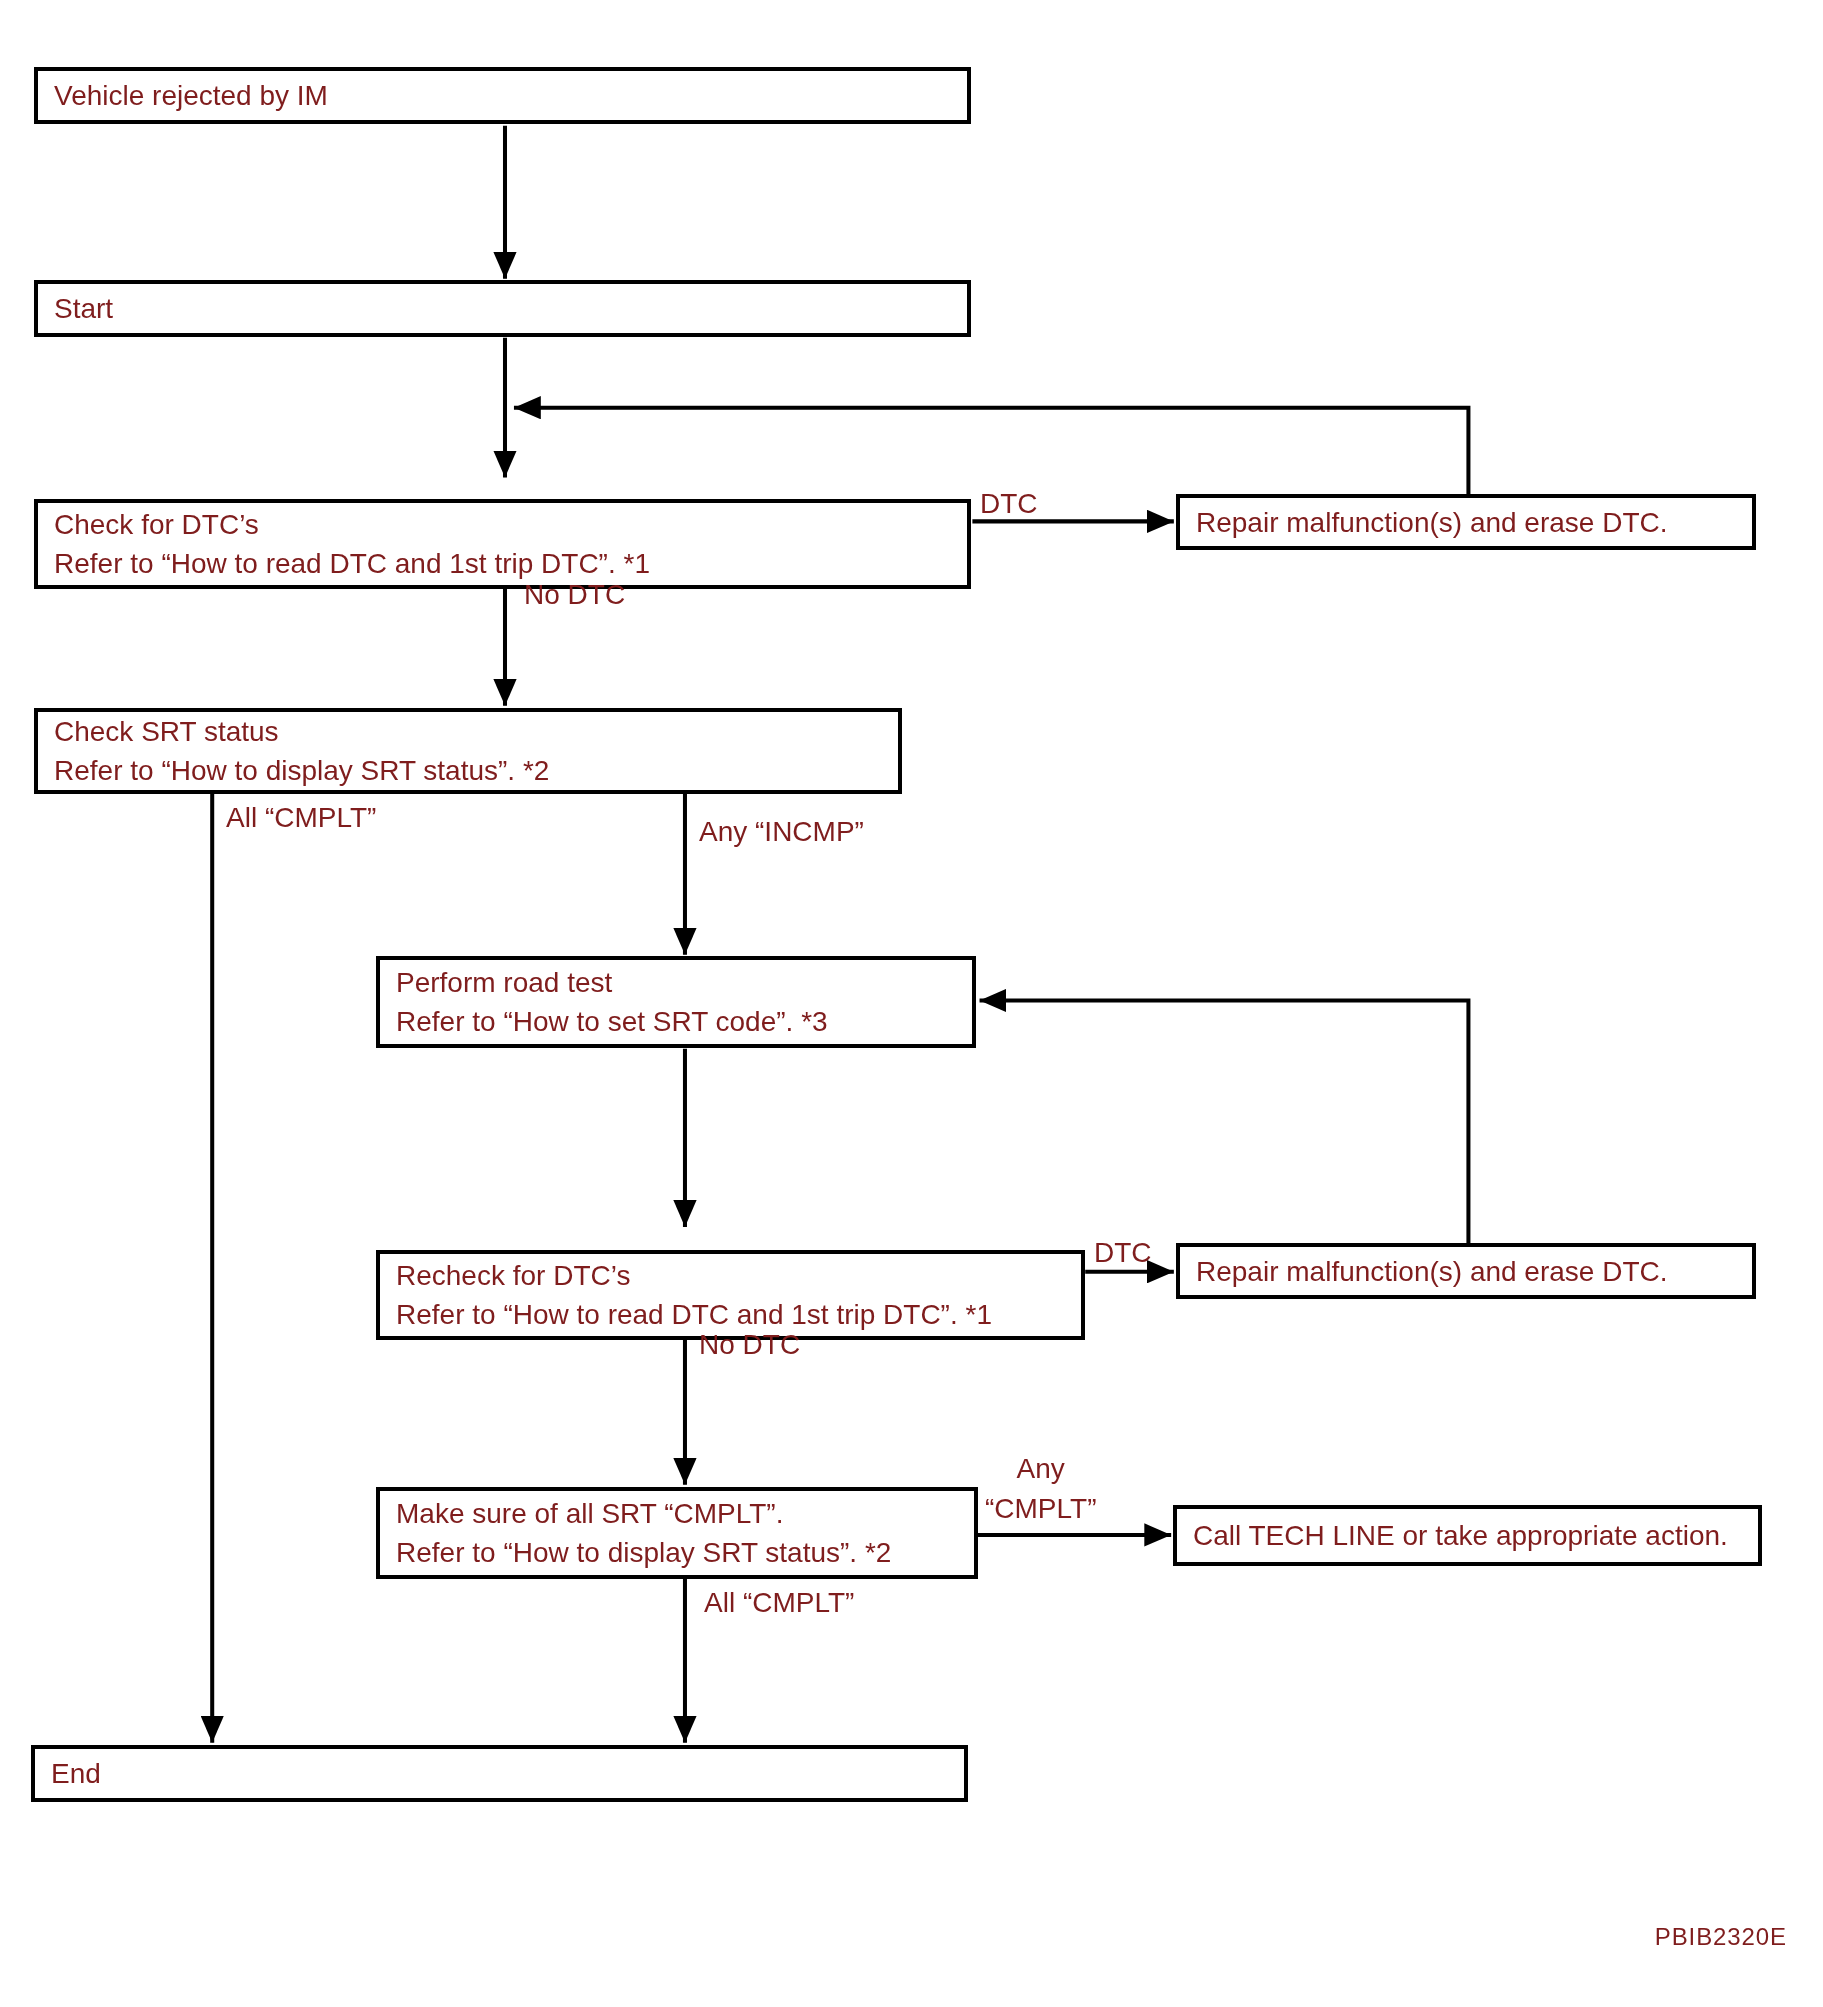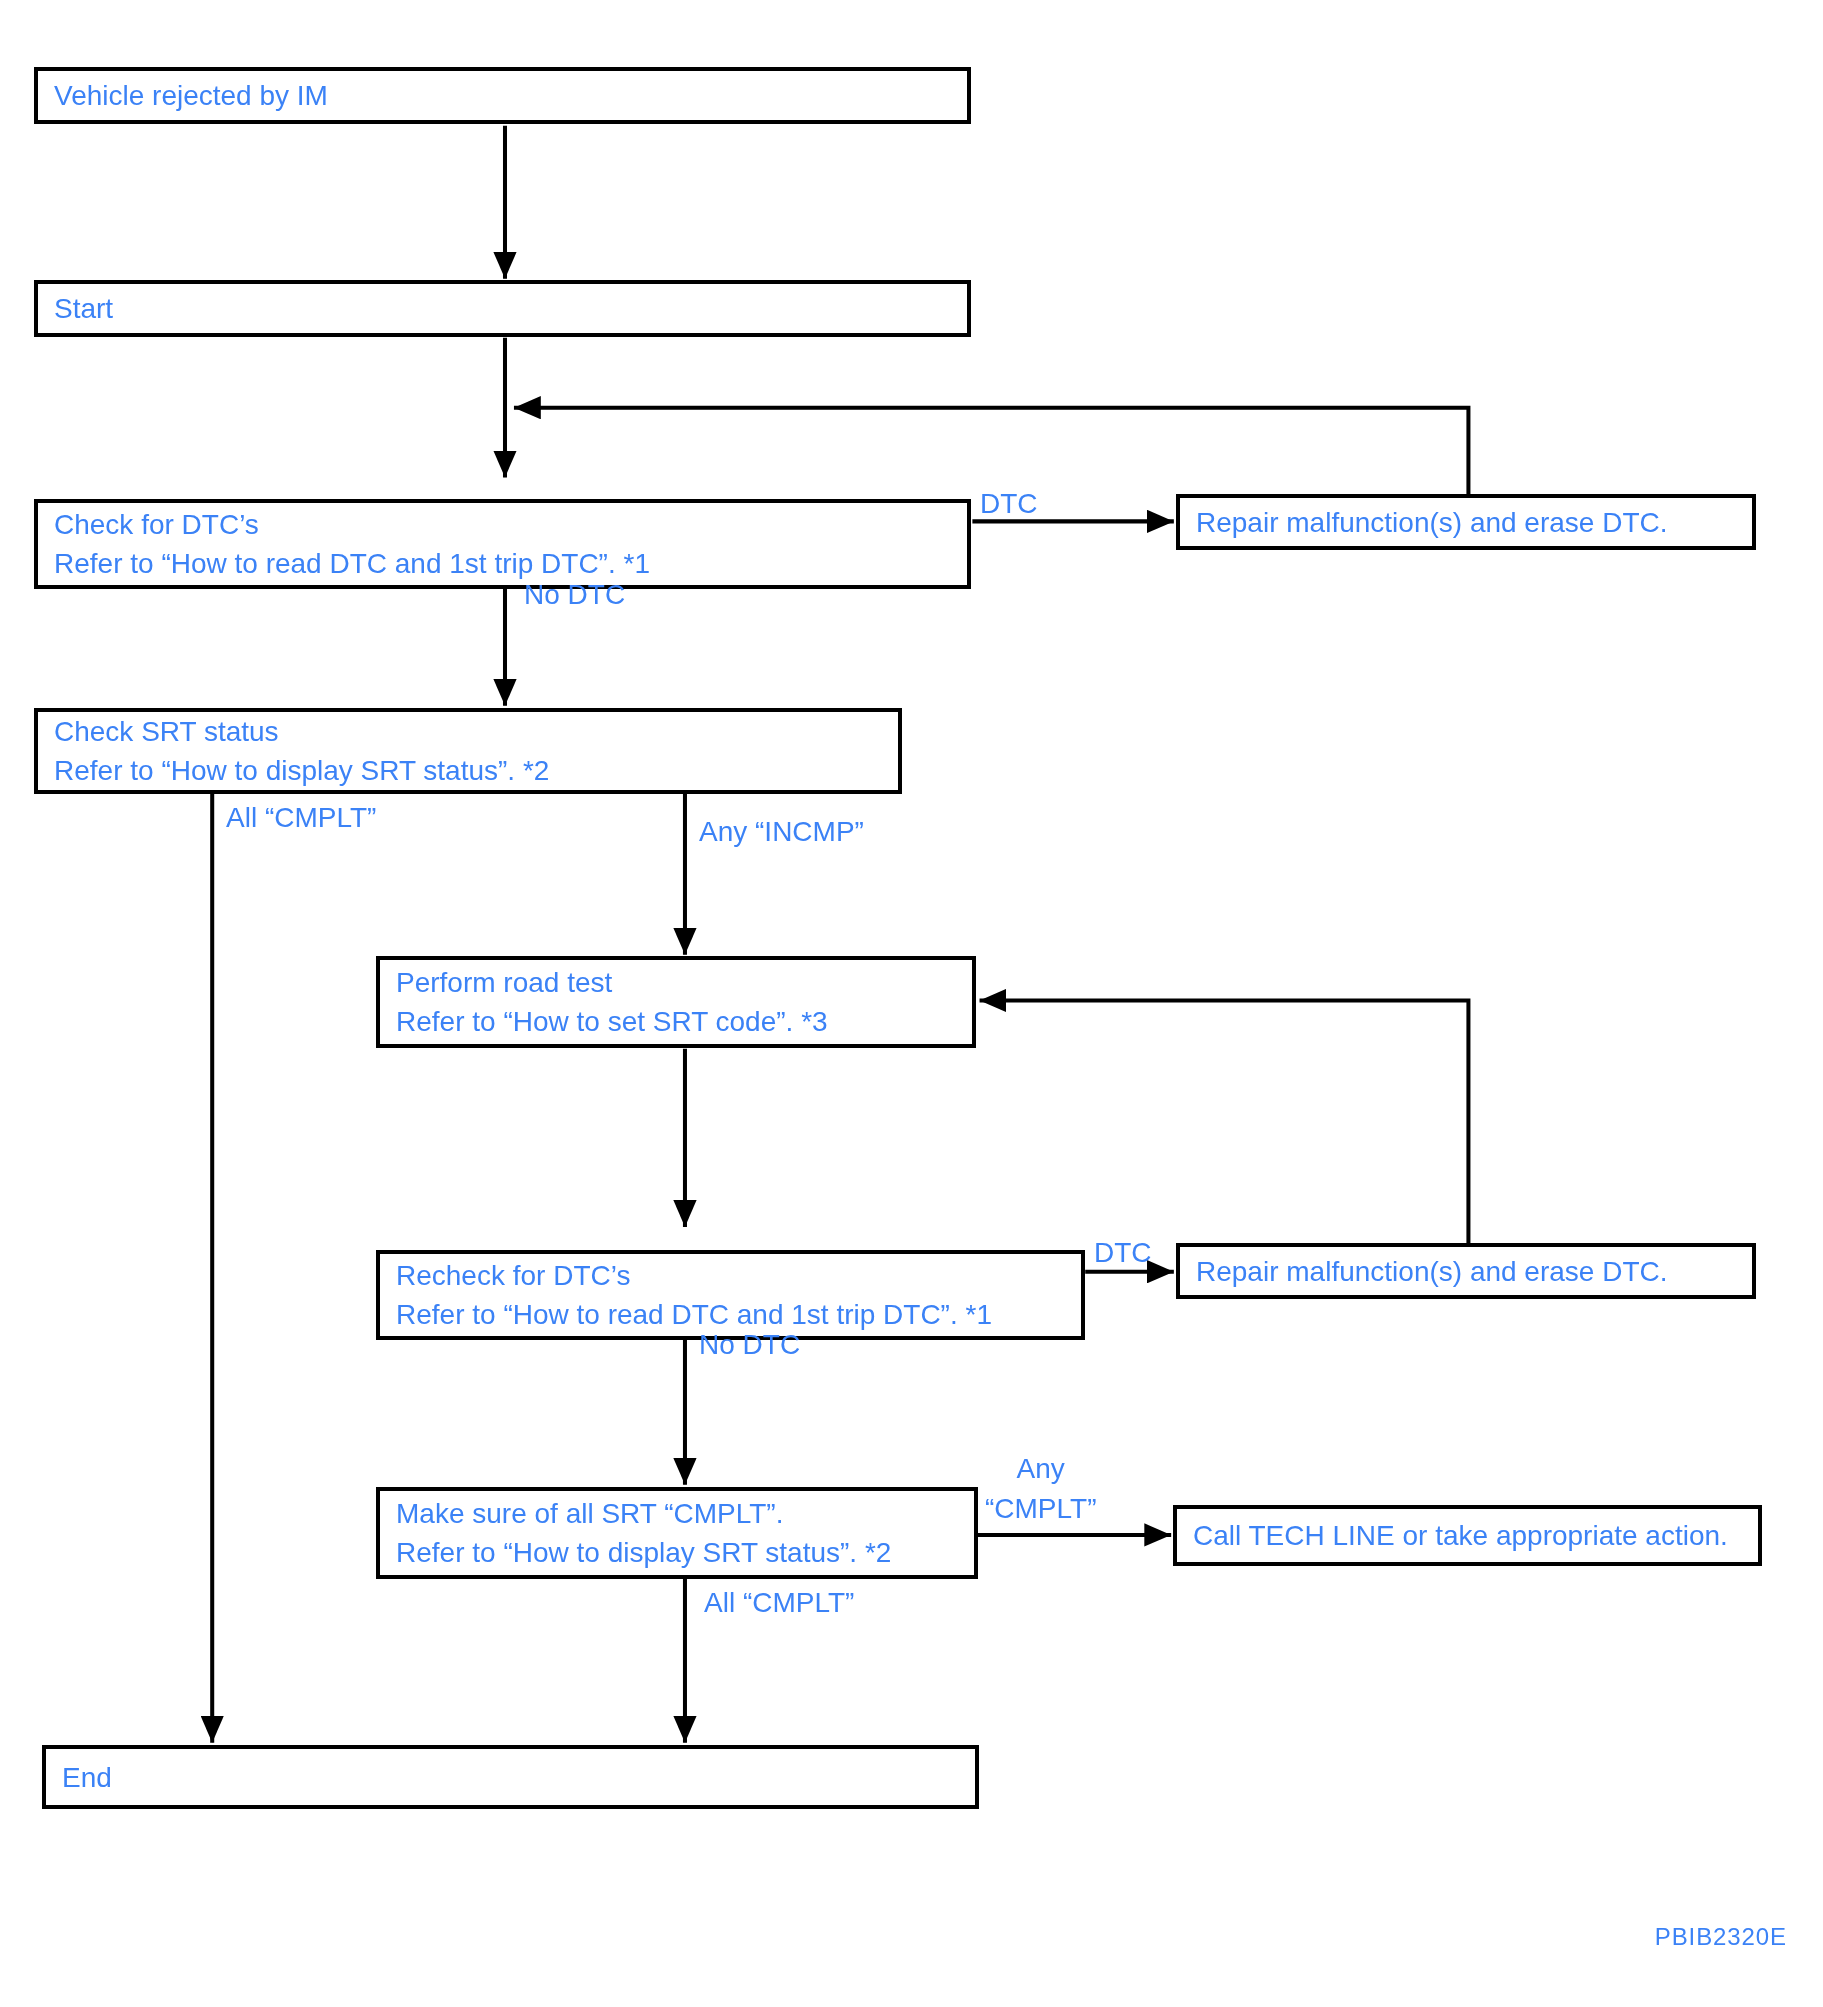--- a/index.html
+++ b/index.html
@@ -6,21 +6,21 @@
     margin: 0;
     padding: 0;
     background: #ffffff;
   }
   .canvas {
     position: relative;
     width: 1823px;
     height: 2008px;
     background: #ffffff;
     font-family: "Liberation Sans", "DejaVu Sans", sans-serif;
-    color: #3b82f6;
+    color: #7f1d1d;
     overflow: hidden;
   }
   .connector-layer {
     position: absolute;
     left: 0;
     top: 0;
     width: 1823px;
     height: 2008px;
   }
   .edge {
@@ -126,21 +126,21 @@
 
   <div class="node" style="left:376px; top:1487px; width:602px; height:92px;">
     <span>Make sure of all SRT “CMPLT”.</span>
     <span>Refer to “How to display SRT status”. *2</span>
   </div>
 
   <div class="node" style="left:1173px; top:1505px; width:589px; height:61px;">
     <span>Call TECH LINE or take appropriate action.</span>
   </div>
 
-  <div class="node" style="left:42px; top:1745px; width:937px; height:64px;">
+  <div class="node" style="left:31px; top:1745px; width:937px; height:57px;">
     <span>End</span>
   </div>
 
   <div class="lbl" style="left:980px; top:488px;">DTC</div>
 
   <div class="lbl" style="left:524px; top:579px;">No DTC</div>
 
   <div class="lbl" style="left:226px; top:802px;">All “CMPLT”</div>
 
   <div class="lbl" style="left:699px; top:800px;margin-top:16px;">Any “INCMP”</div>

